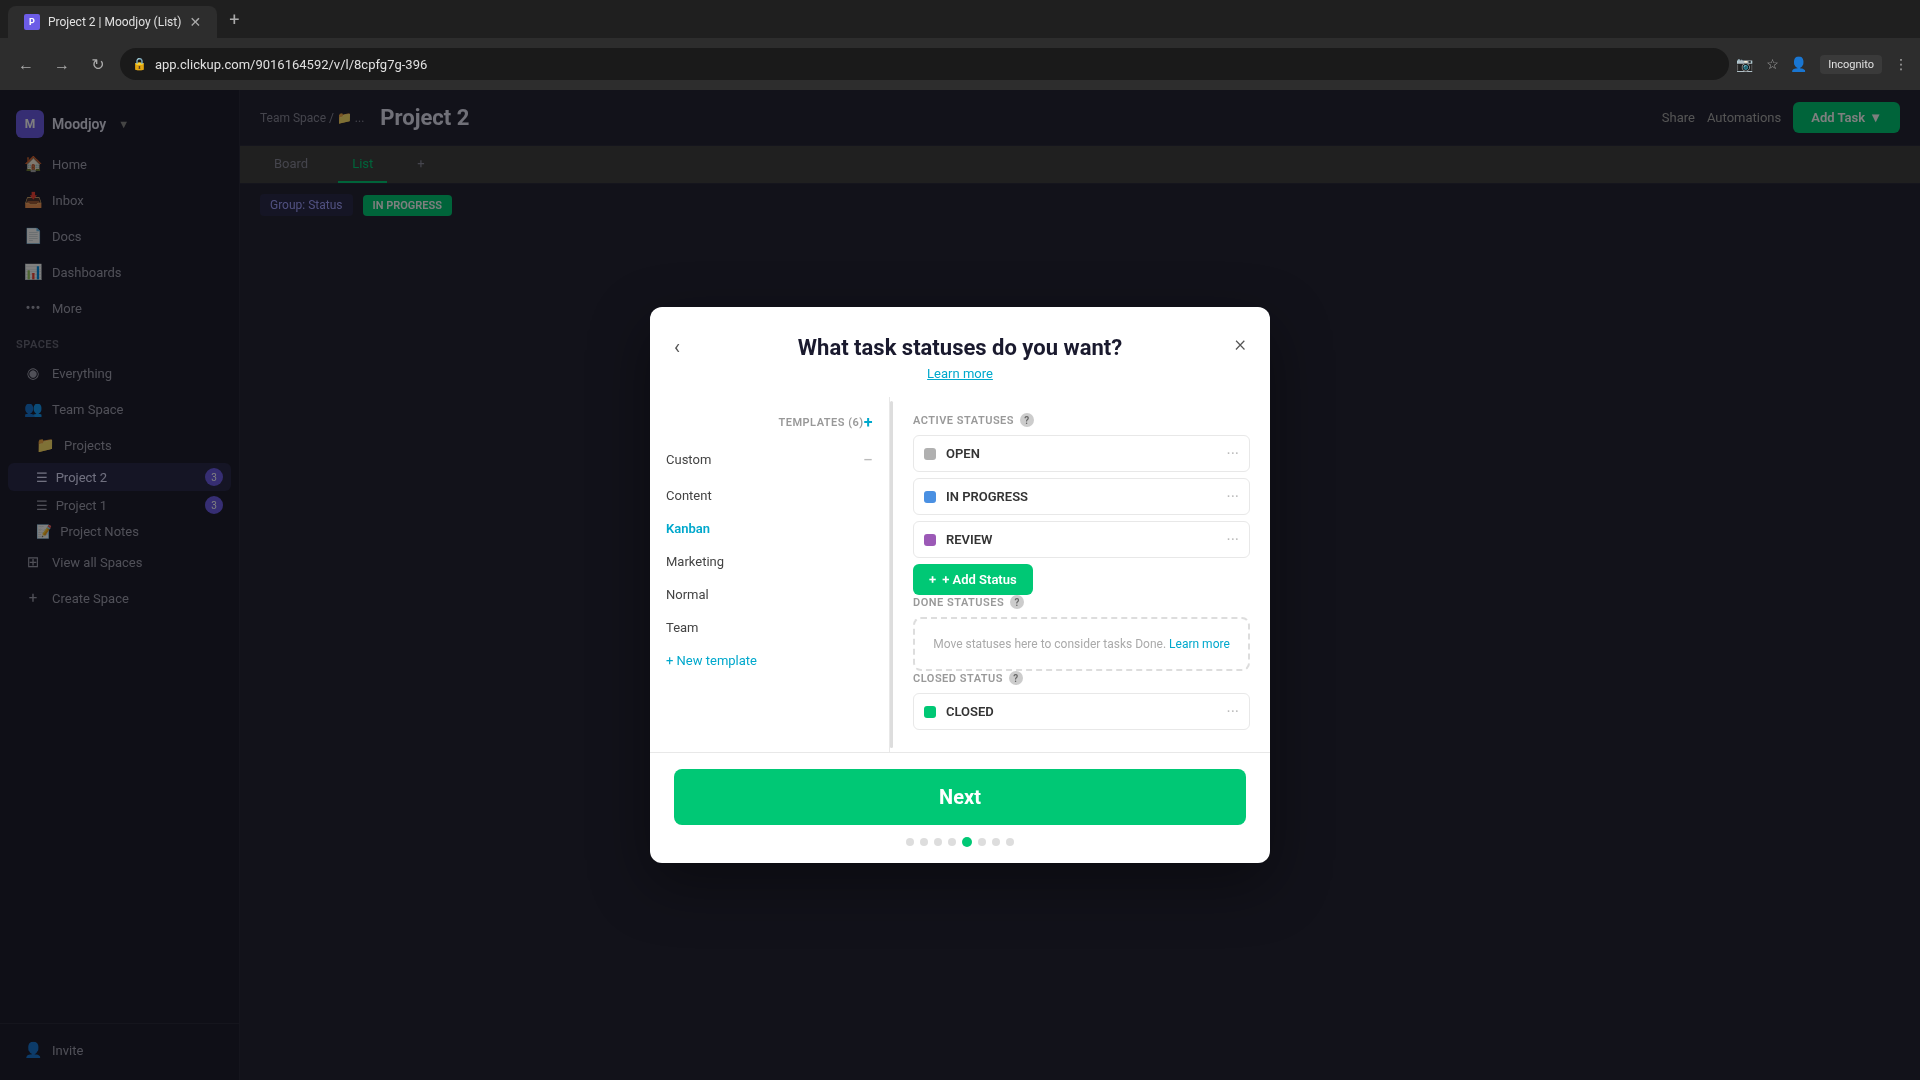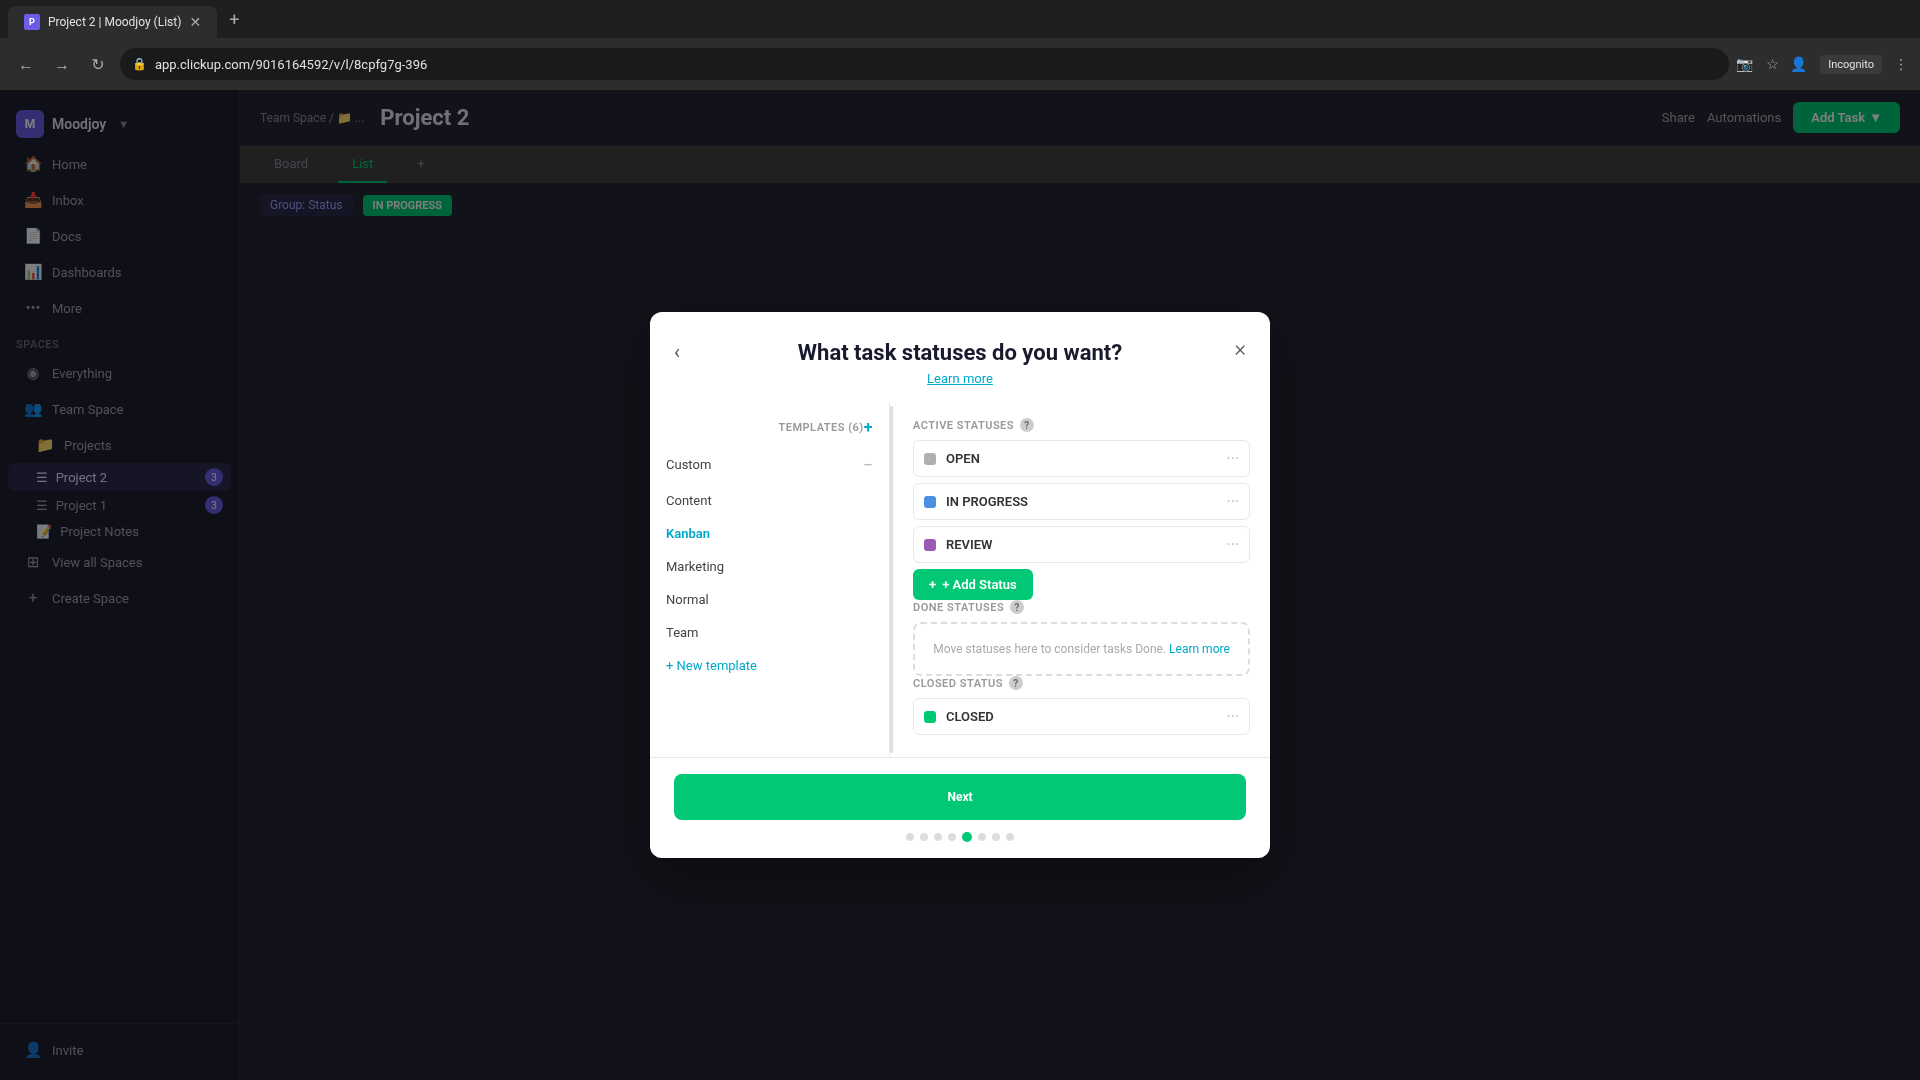--- a/index.html
+++ b/index.html
@@ -480,21 +480,21 @@
       padding: 16px 24px;
       border-top: 1px solid #e8e8e8;
       display: flex;
       flex-direction: column;
       align-items: center;
       gap: 12px;
     }
     .next-btn {
       background: #00c875;
       color: white;
-      font-size: 12px;
+      font-size: 20px;
       font-weight: 700;
       padding: 16px;
       border-radius: 8px;
       cursor: pointer;
       width: 100%;
       text-align: center;
     }
     .pagination-dots {
       display: flex;
       gap: 6px;

